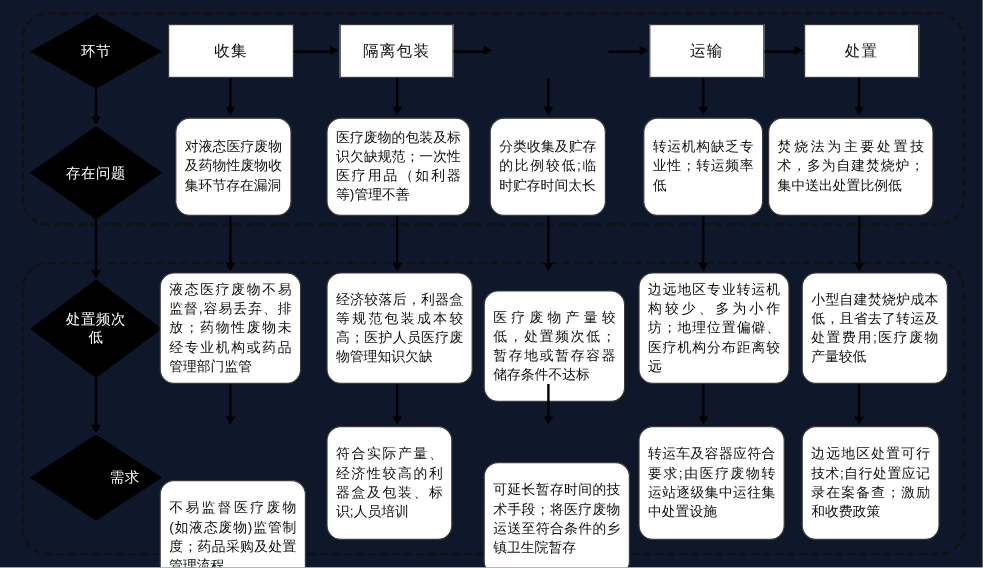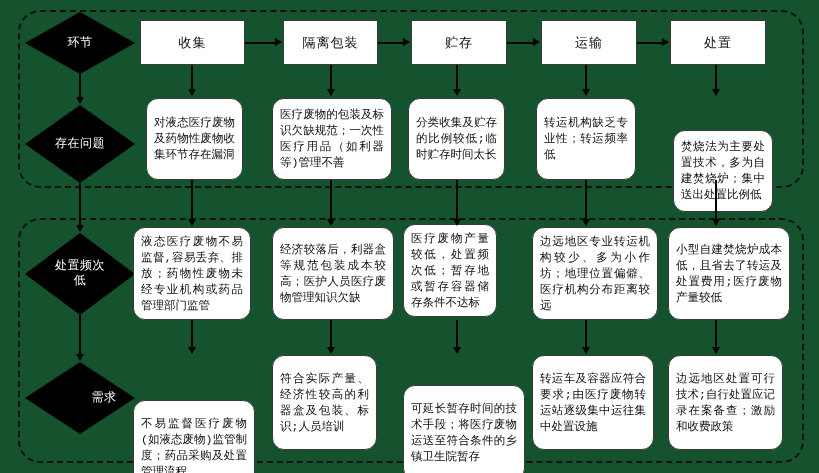--- a/index.html
+++ b/index.html
@@ -4,22 +4,22 @@
 <style>
   html, body {
     margin: 0;
     padding: 0;
     background: #ffffff;
   }
   #canvas {
     position: relative;
     width: 819px;
     height: 473px;
-    background: #14532d;
-    font-family: Liberation Mono, monospace;
+    background: #0f172a;
+    font-family: Liberation Sans, sans-serif;
     overflow: hidden;
   }
 
   
   .group-box {
     position: absolute;
     border: 2px dashed #111111;
     border-radius: 22px;
     box-sizing: border-box;
     background: transparent;
@@ -146,23 +146,20 @@
 
   <div class="vline" style="left:79px; top:315px; height:40px;"></div>
   <div class="arrow-down" style="left:75.5px; top:354px;"></div>
 
   <div class="proc-box" style="left:140px; top:20px; width:105px; height:45px;">
     <span>收集</span>
   </div>
   <div class="proc-box" style="left:283px; top:20px; width:95px; height:45px;">
     <span>隔离包装</span>
   </div>
-  <div class="proc-box" style="left:411px; top:20px; width:96px; height:45px;">
-    <span>贮存</span>
-  </div>
   <div class="proc-box" style="left:541px; top:20px; width:96px; height:45px;">
     <span>运输</span>
   </div>
   <div class="proc-box" style="left:670px; top:20px; width:96px; height:45px;">
     <span>处置</span>
   </div>
 
   <div class="hline" style="left:245px; top:41.5px; width:31px;"></div>
   <div class="arrow-right" style="left:275px; top:38px;"></div>
 
@@ -180,21 +177,21 @@
   </div>
   <div class="round-box" style="left:272px; top:98px; width:120px; height:82px;">
     <div class="rtext">医疗废物的包装及标识欠缺规范；一次性医疗用品（如利器等)管理不善</div>
   </div>
   <div class="round-box" style="left:408px; top:98px; width:97px; height:82px;">
     <div class="rtext">分类收集及贮存的比例较低;临时贮存时间太长</div>
   </div>
   <div class="round-box" style="left:536px; top:98px; width:100px; height:82px;">
     <div class="rtext">转运机构缺乏专业性；转运频率低</div>
   </div>
-  <div class="round-box" style="left:673px; top:98px; width:100px; height:82px;margin-top:32px;">
+  <div class="round-box" style="left:640px; top:98px; width:138px; height:82px;">
     <div class="rtext">焚烧法为主要处置技术，多为自建焚烧炉；集中送出处置比例低</div>
   </div>
 
   <div class="vline" style="left:191px; top:65px; height:25px;"></div>
   <div class="arrow-down" style="left:187.5px; top:89px;"></div>
 
   <div class="vline" style="left:330px; top:65px; height:25px;"></div>
   <div class="arrow-down" style="left:326.5px; top:89px;"></div>
 
   <div class="vline" style="left:456px; top:65px; height:25px;"></div>
@@ -205,21 +202,21 @@
 
   <div class="vline" style="left:715px; top:65px; height:25px;"></div>
   <div class="arrow-down" style="left:711.5px; top:89px;"></div>
 
   <div class="round-box" style="left:133px; top:227px; width:118px; height:93px;">
     <div class="rtext">液态医疗废物不易监督,容易丢弃、排放；药物性废物未经专业机构或药品管理部门监管</div>
   </div>
   <div class="round-box" style="left:272px; top:227px; width:122px; height:93px;">
     <div class="rtext">经济较落后，利器盒等规范包装成本较高；医护人员医疗废物管理知识欠缺</div>
   </div>
-  <div class="round-box" style="left:403px; top:224px; width:94px; height:93px;justify-content:center;">
+  <div class="round-box" style="left:403px; top:242px; width:118px; height:93px;justify-content:center;">
     <div class="rtext">医疗废物产量较低，处置频次低；暂存地或暂存容器储存条件不达标</div>
   </div>
   <div class="round-box" style="left:532px; top:227px; width:126px; height:93px;">
     <div class="rtext">边远地区专业转运机构较少、多为小作坊；地理位置偏僻、医疗机构分布距离较远</div>
   </div>
   <div class="round-box" style="left:668px; top:227px; width:122px; height:93px;">
     <div class="rtext">小型自建焚烧炉成本低，且省去了转运及处置费用;医疗废物产量较低</div>
   </div>
 
   <div class="vline" style="left:191px; top:180px; height:40px;"></div>

